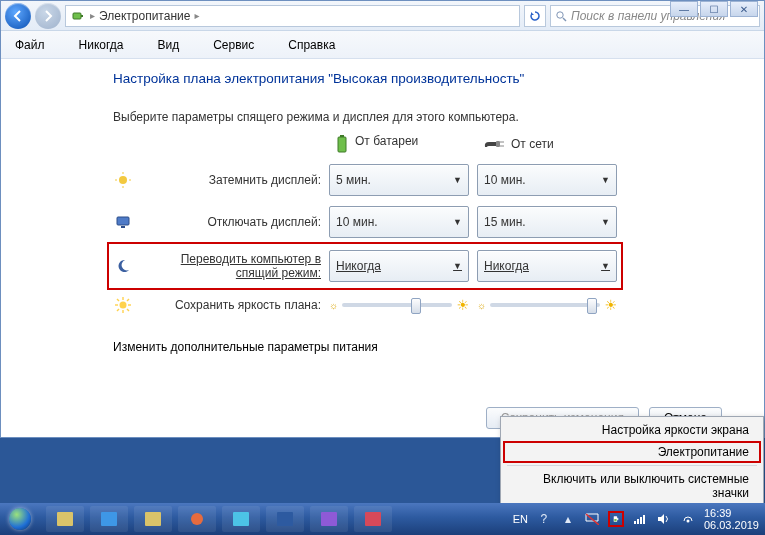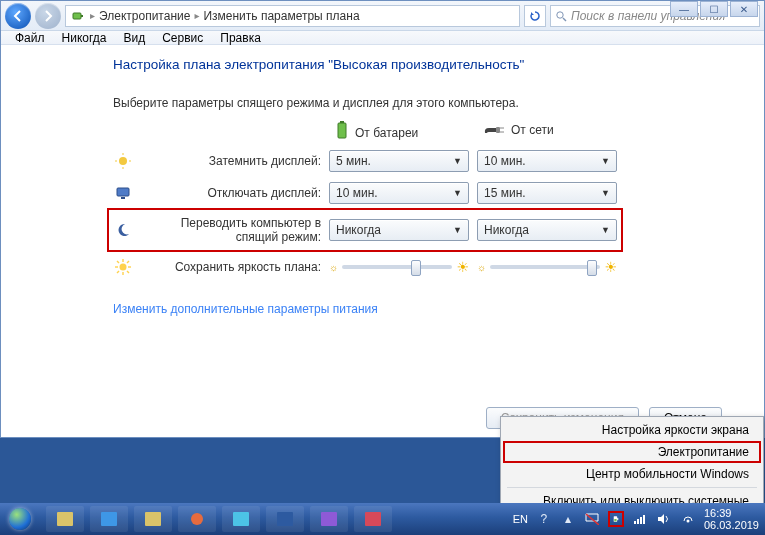--- a/index.html
+++ b/index.html
@@ -10,45 +10,45 @@
 
 .glass-bar { height: 30px; background: linear-gradient(#f2f6fb, #e4ecf7); border-bottom: 1px solid #c9d7e8; display: flex; align-items: center; padding: 0 4px; gap: 4px; font-size: 12px; color: #333; }
 .navbtn { width: 26px; height: 26px; border-radius: 50%; background: radial-gradient(circle at 40% 35%, #5fa8ff, #0a4fb2); display: flex; align-items: center; justify-content: center; color: #fff; font-size: 13px; box-shadow: inset 0 1px 1px rgba(255,255,255,.5); cursor: pointer; }
 .navbtn.disabled { background: radial-gradient(circle at 40% 35%, #c9d7e8, #9fb2cc); color: #eee; }
 .breadcrumb { flex: 1; display: flex; align-items: center; height: 22px; border: 1px solid #b8c8dc; background: #fff; padding: 0 4px; gap: 4px; }
 .bc-sep { color: #888; font-size: 10px; }
 .refresh { width: 22px; height: 22px; border: 1px solid #b8c8dc; background: #fff; display: flex; align-items: center; justify-content: center; color: #2a62c9; font-size: 12px; cursor: pointer; }
 .search { width: 210px; height: 22px; border: 1px solid #b8c8dc; background: #fff; display: flex; align-items: center; padding: 0 4px; color: #888; font-style: italic; gap: 4px; }
 .search svg { flex-shrink: 0; }
 
-.menu-bar { height: 14px; background: linear-gradient(#f7f9fc, #edf2f9); border-bottom: 1px solid #d6e0ee; display: flex; align-items: center; padding: 0 6px; gap: 1px; font-size: 12px; }
+.menu-bar { height: 28px; background: linear-gradient(#f7f9fc, #edf2f9); border-bottom: 1px solid #d6e0ee; display: flex; align-items: center; padding: 0 6px; gap: 18px; font-size: 12px; }
 .menu-bar span { padding: 2px 8px; cursor: default; }
 
 .content { flex: 1; padding: 12px 40px 4px 112px; font-size: 12px; color: #333; overflow: hidden; position: relative; }
 h1 { font-size: 13.5px; font-weight: normal; color: #003399; margin-bottom: 8px; }
 .instr { font-size: 12px; margin-bottom: 10px; margin-top: 24px; }
 
 .grid { display: grid; grid-template-columns: 24px 176px 140px 140px; column-gap: 8px; row-gap: 10px; align-items: center; }
-.colhdr { font-size: 12px; text-align: left; padding-left: 6px; display: flex; align-items: flex-end; gap: 6px; }
+.colhdr { font-size: 12px; text-align: left; padding-left: 6px; display: flex; align-items: flex-start; gap: 6px; }
 .rowlabel { font-size: 12px; text-align: right; }
 .icon-cell { width: 20px; height: 20px; display: flex; align-items: center; justify-content: center; }
 
-.dd { height: 22px; border: 1px solid #8d9db2; border-radius: 2px; background: linear-gradient(#fbfcfd, #e7edf4); display: flex; align-items: center; justify-content: space-between; padding: 0 6px; font-size: 12px; cursor: pointer; box-shadow: inset 0 1px 0 #fff; }
+.dd { height: 32px; border: 1px solid #8d9db2; border-radius: 2px; background: linear-gradient(#fbfcfd, #e7edf4); display: flex; align-items: center; justify-content: space-between; padding: 0 6px; font-size: 12px; cursor: pointer; box-shadow: inset 0 1px 0 #fff; }
 .dd .caret { font-size: 9px; color: #333; }
 
-.red-frame { grid-column: 1 / span 4; border: 2px solid #c00; padding: 6px 4px; display: grid; grid-template-columns: 24px 176px 140px 140px; column-gap: 8px; align-items: center; margin: -6px -6px; }
+.red-frame { grid-column: 1 / span 4; border: 2px solid #c00; padding: 6px 4px; display: grid; grid-template-columns: 24px 176px 140px 140px; column-gap: 8px; align-items: center; margin: -6px -6px; text-decoration: underline; }
 
 .slider { height: 22px; display: flex; align-items: center; gap: 4px; }
 .track { flex: 1; height: 4px; background: #cfd8e5; border-radius: 2px; position: relative; }
 .thumb { position: absolute; top: -5px; width: 10px; height: 16px; background: linear-gradient(#fdfdfe,#d5dde8); border: 1px solid #8fa4c2; border-radius: 2px; }
 .sun-sm { color: #d9a300; font-size: 10px; }
 .sun-lg { color: #f0b400; font-size: 14px; }
 
 .links { margin-top: 24px; font-size: 12px; }
-.links a { color: #3b82f6; text-decoration: none; display: block; margin-bottom: 10px; }
+.links a { color: #000000; text-decoration: none; display: block; margin-bottom: 10px; }
 
 .btn-row { position: absolute; bottom: 8px; right: 42px; display: flex; gap: 10px; }
 .btn { height: 22px; padding: 0 14px; font-size: 12px; border: 1px solid #9eafc6; border-radius: 3px; background: linear-gradient(#fbfcfd,#e6ecf4); cursor: pointer; }
 .btn.disabled { color: #9a9a9a; }
 
 
 .popup { position: absolute; top: 416px; left: 500px; width: 264px; background: #f3f3f3; border: 1px solid #9fa7b3; box-shadow: 2px 2px 6px rgba(0,0,0,.25); font-size: 12px; padding: 2px; }
 .popup .item { padding: 4px 12px; cursor: default; text-align: right; }
 .popup .item.hi { border: 2px solid #c00; padding: 2px 10px; }
 .popup hr { border: none; border-top: 1px solid #d4d8de; margin: 2px 4px; }
@@ -92,21 +92,20 @@
         </svg>
     </div>
     <div class="breadcrumb">
       <svg width="16" height="16" viewBox="0 0 16 16">
           <rect x="3" y="5" width="8" height="6" rx="1" fill="#6fbf4b" stroke="#3f7a28"></rect>
           <rect x="11" y="7" width="2" height="2" fill="#3f7a28"></rect>
         </svg>
       <span class="bc-sep">▸</span>
       <span>Электропитание</span>
       <span class="bc-sep">▸</span>
-      <span>Изменить параметры плана</span>
     </div>
     <div class="refresh">
       <svg width="12" height="12" viewBox="0 0 12 12">
           <path d="M6 2 a4 4 0 1 1 -3.8 2.8" stroke="#2a62c9" stroke-width="1.5" fill="none"></path>
           <path d="M2 2 L2 5 L5 5" fill="#2a62c9"></path>
         </svg>
     </div>
     <div class="search">
       <svg width="12" height="12" viewBox="0 0 12 12">
           <circle cx="5" cy="5" r="3.2" stroke="#7f95b5" fill="none"></circle>
@@ -114,21 +113,21 @@
         </svg>
       <span>Поиск в панели управления</span>
     </div>
   </div>
 
   <div class="menu-bar">
     <span>Файл</span>
     <span>Никогда</span>
     <span>Вид</span>
     <span>Сервис</span>
-    <span>Правка</span>
+    <span>Справка</span>
   </div>
 
   <div class="content">
     <h1>Настройка плана электропитания "Высокая производительность"</h1>
     <p class="instr">Выберите параметры спящего режима и дисплея для этого компьютера.</p>
 
     <div class="grid">
       <div></div>
         <div></div>
       <div class="colhdr">
@@ -241,21 +240,20 @@
     <div class="btn-row">
       <button class="btn disabled">Сохранить изменения</button>
       <button class="btn">Отмена</button>
     </div>
   </div>
 </div>
 
 <div class="popup">
   <div class="item">Настройка яркости экрана</div>
   <div class="item hi">Электропитание</div>
-  <div class="item">Центр мобильности Windows</div>
   <hr>
   <div class="item">Включить или выключить системные значки</div>
 </div>
 
 <div class="taskbar">
   <div class="start">
       <div class="orb"></div>
     </div>
   <div class="task-icons">
     <div class="ti">

